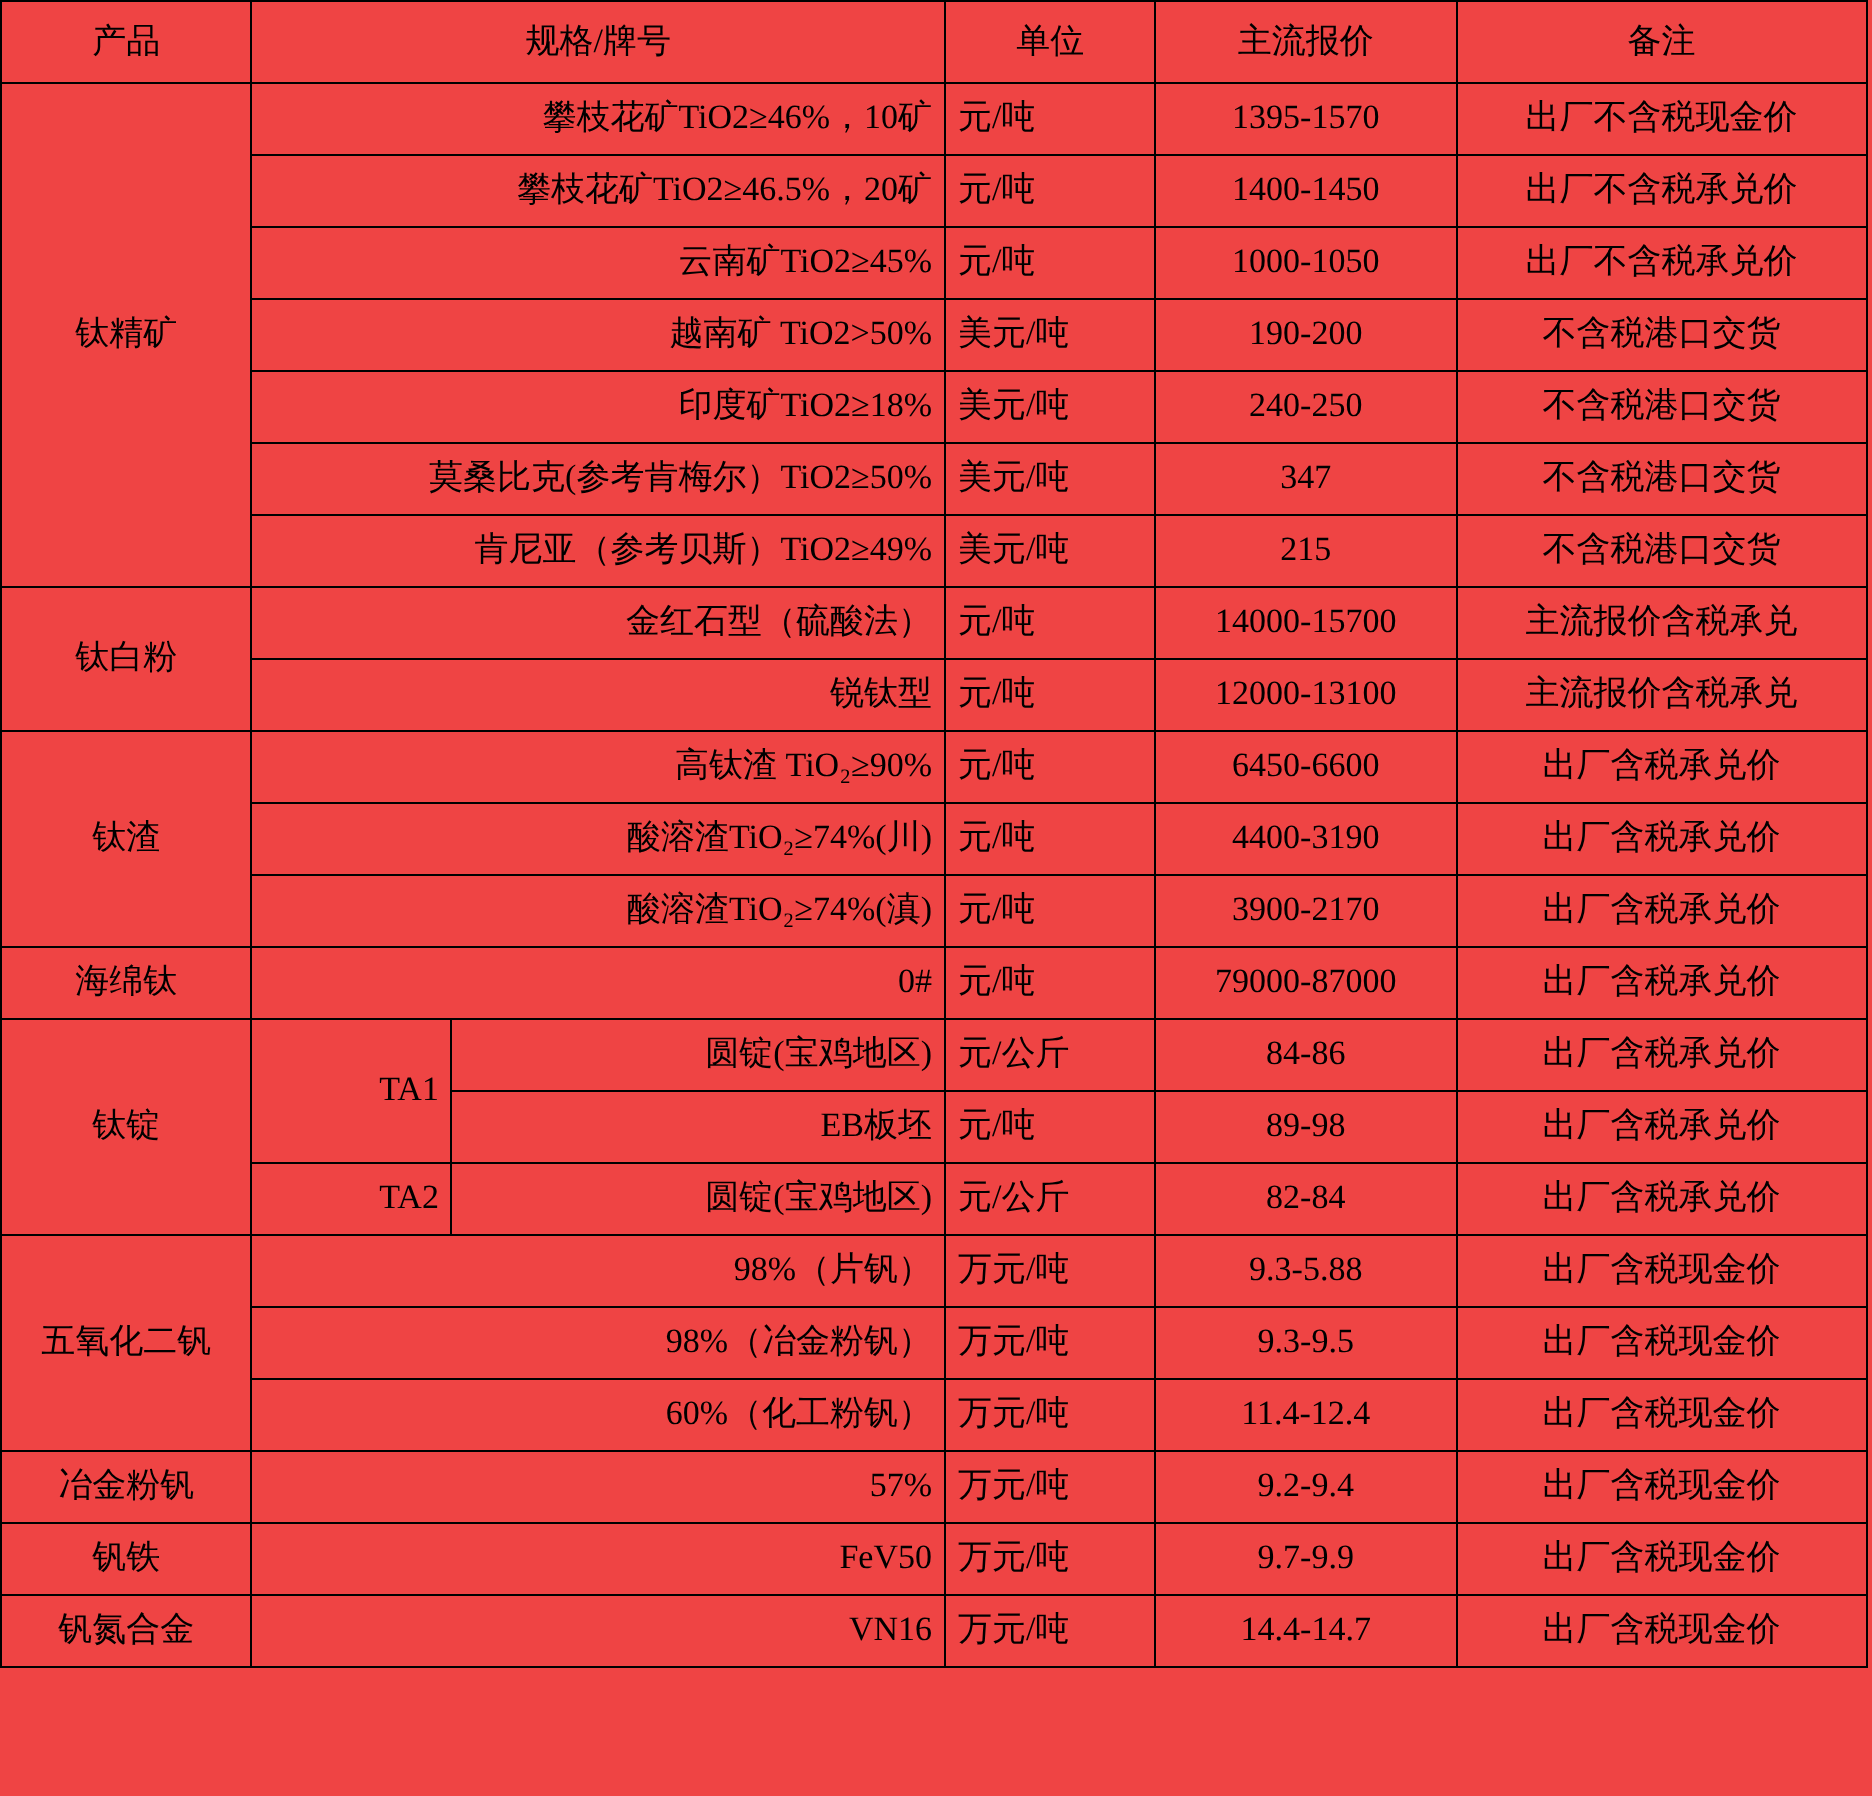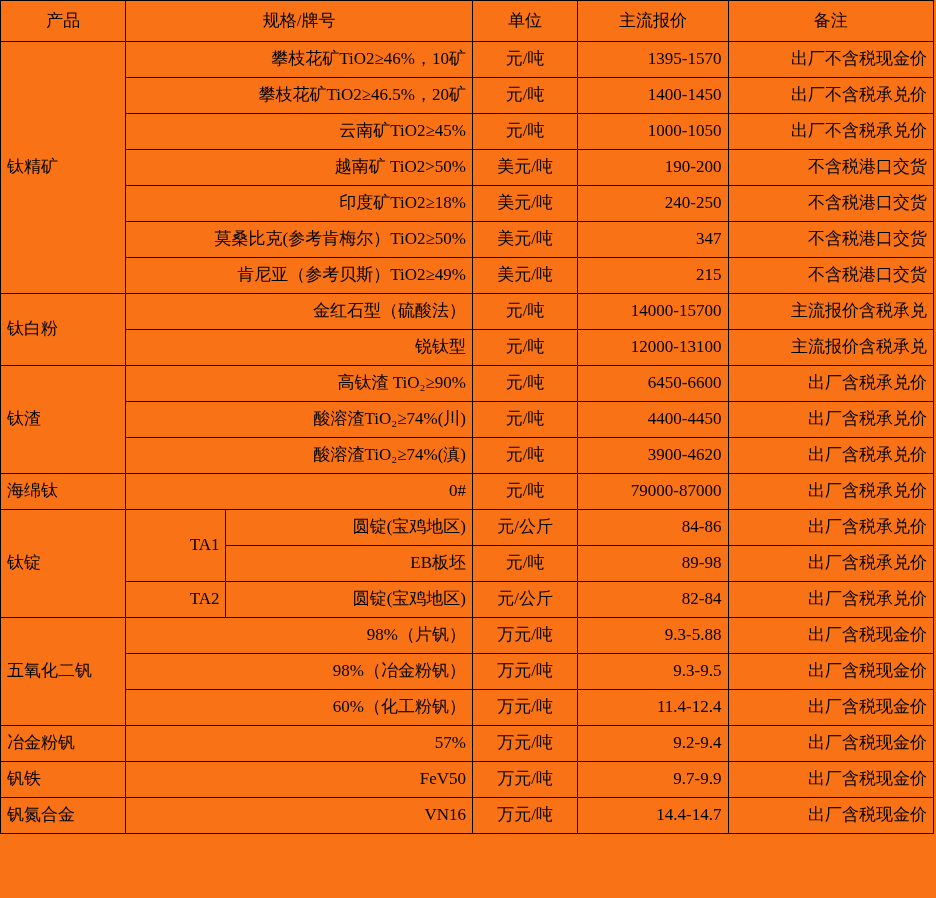--- a/index.html
+++ b/index.html
@@ -9,21 +9,21 @@
   }
   body {
     font-family: "Liberation Serif", "DejaVu Serif", serif;
     color: #000000;
   }
   #sheet {
     width: 936px;
     height: 898px;
     box-sizing: border-box;
     position: relative;
-    background: #f97316;
+    background: #ef4444;
     overflow: hidden;
   }
   table.price-table {
     border-collapse: collapse;
     width: 934px;
     margin: 0;
     table-layout: fixed;
   }
   table.price-table td,
   table.price-table th {
@@ -35,35 +35,36 @@
     font-weight: normal;
     word-break: break-all;
   }
   .hdr td {
     text-align: center;
     font-weight: bold;
     font-size: 19px;
     height: 36px;
   }
   .cat {
+    text-align: center;
     font-weight: bold;
     font-size: 18px;
   }
   .spec {
     text-align: right;
   }
   .unit {
-    text-align: center;
+    text-align: left;
     margin-left: 26px;
   }
   .price {
-    text-align: right;
+    text-align: center;
   }
   .note {
-    text-align: right;
+    text-align: center;
   }
   .row-h {
     height: 36px;
   }
   
   col.c-cat  { width: 125px; }
   col.c-spec1{ width: 100px; }
   col.c-spec2{ width: 246px; }
   col.c-unit { width: 105px; }
   col.c-price{ width: 150px; }
@@ -152,27 +153,27 @@
     <tr class="row-h">
       <td class="cat" rowspan="3">钛渣</td>
       <td class="spec" colspan="2">高钛渣 TiO₂≥90%</td>
       <td class="unit">元/吨</td>
       <td class="price">6450-6600</td>
       <td class="note">出厂含税承兑价</td>
     </tr>
     <tr class="row-h">
       <td class="spec" colspan="2">酸溶渣TiO₂≥74%(川)</td>
       <td class="unit">元/吨</td>
-      <td class="price">4400-4450</td>
+      <td class="price">4400-3190</td>
       <td class="note">出厂含税承兑价</td>
     </tr>
     <tr class="row-h">
       <td class="spec" colspan="2">酸溶渣TiO₂≥74%(滇)</td>
       <td class="unit">元/吨</td>
-      <td class="price">3900-4620</td>
+      <td class="price">3900-2170</td>
       <td class="note">出厂含税承兑价</td>
     </tr>
 
     <tr class="row-h">
       <td class="cat">海绵钛</td>
       <td class="spec" colspan="2">0#</td>
       <td class="unit">元/吨</td>
       <td class="price">79000-87000</td>
       <td class="note">出厂含税承兑价</td>
     </tr>

